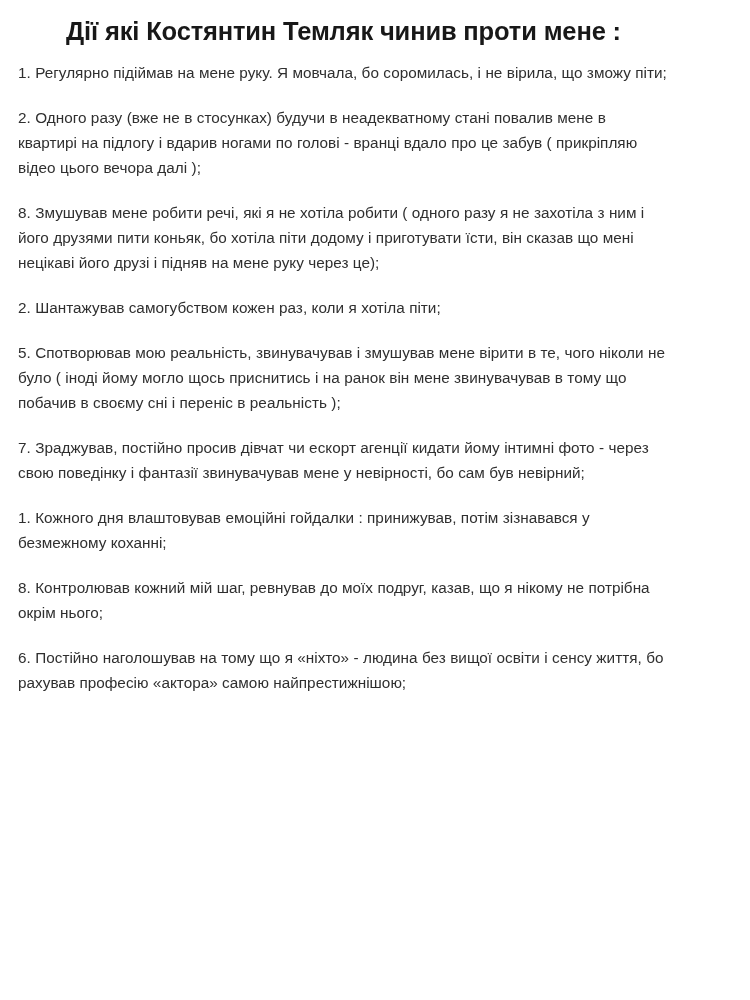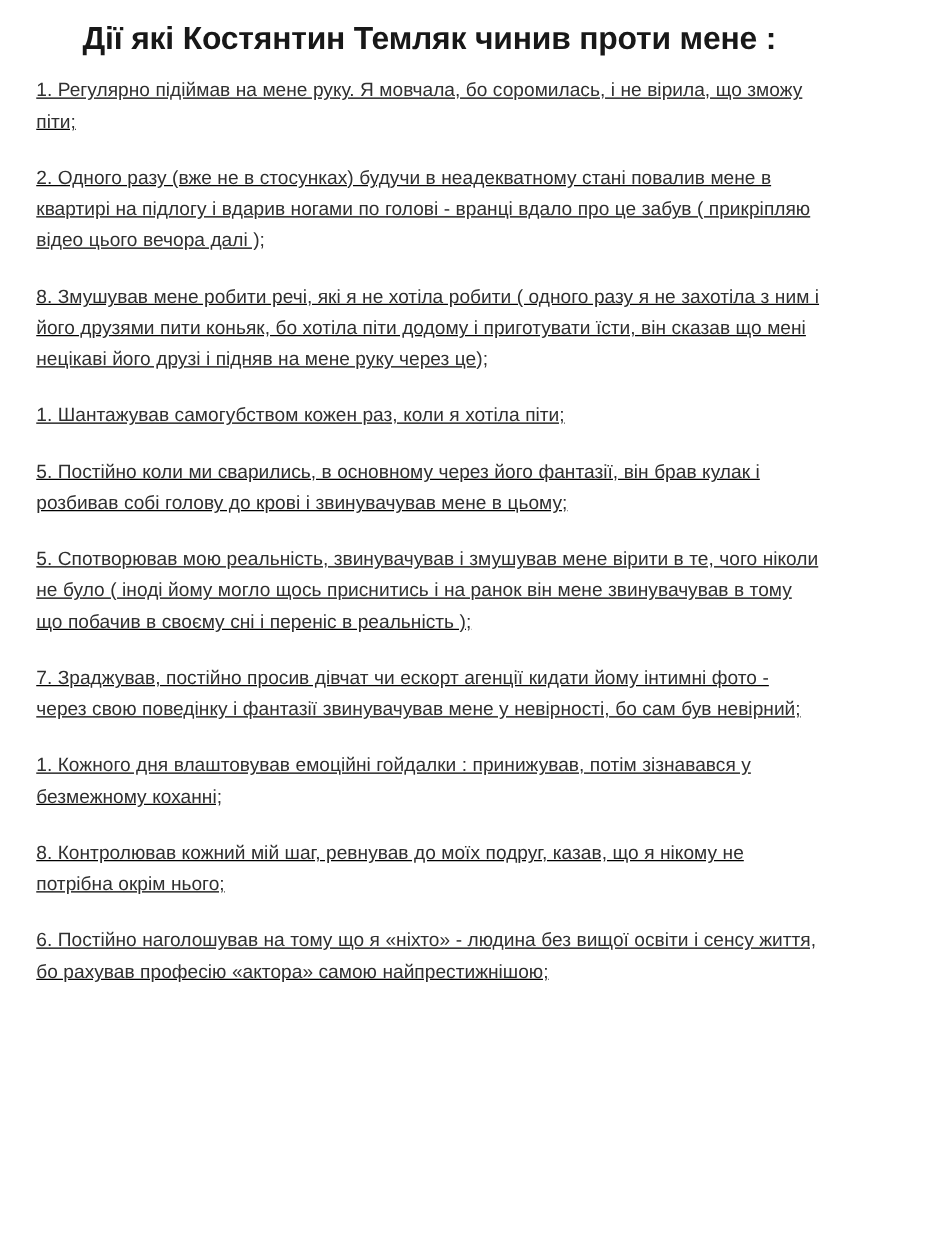--- a/index.html
+++ b/index.html
@@ -27,24 +27,23 @@
     font-family: "Liberation Sans", "DejaVu Sans", sans-serif;
     font-size: 25.5px;
     font-weight: 700;
     line-height: 1.18;
     letter-spacing: -0.15px;
     color: #181818;
     white-space: nowrap;
   }
 
   .items {
-    margin: 11px;
+    margin: 0;
     padding: 0;
     list-style: none;
-    text-decoration: underline;
   }
 
   .item {
     margin: 0 0 20px 0;
     padding: 0;
     font-size: 15.3px;
     line-height: 25px;
     color: #2f2f2f;
     text-align: left;
     letter-spacing: 0.02px;
@@ -60,22 +59,21 @@
 <body>
 
 <div class="page">
 
   <h1 class="doc-title">Дії які Костянтин Темляк чинив проти мене :</h1>
 
   <ol class="items">
     <li class="item">1. Регулярно підіймав на мене руку. Я мовчала, бо соромилась, і не вірила, що зможу піти;</li>
     <li class="item">2. Одного разу (вже не в стосунках) будучи в неадекватному стані повалив мене в квартирі на підлогу і вдарив ногами по голові - вранці вдало про це забув ( прикріпляю відео цього вечора далі );</li>
     <li class="item">8. Змушував мене робити речі, які я не хотіла робити ( одного разу я не захотіла з ним і його друзями пити коньяк, бо хотіла піти додому і приготувати їсти, він сказав що мені нецікаві його друзі і підняв на мене руку через це);</li>
-    <li class="item">1. Шантажував самогубством кожен раз, коли я хотіла піти;</li>
-    <li class="item">5. Постійно коли ми сварились, в основному через його фантазії, він брав кулак і розбивав собі голову до крові і звинувачував мене в цьому;</li>
+    <li class="item">2. Шантажував самогубством кожен раз, коли я хотіла піти;</li>
     <li class="item">5. Спотворював мою реальність, звинувачував і змушував мене вірити в те, чого ніколи не було ( іноді йому могло щось приснитись і на ранок він мене звинувачував в тому що побачив в своєму сні і переніс в реальність );</li>
     <li class="item">7. Зраджував, постійно просив дівчат чи ескорт агенції кидати йому інтимні фото - через свою поведінку і фантазії звинувачував мене у невірності, бо сам був невірний;</li>
     <li class="item">1. Кожного дня влаштовував емоційні гойдалки : принижував, потім зізнавався у безмежному коханні;</li>
     <li class="item">8. Контролював кожний мій шаг, ревнував до моїх подруг, казав, що я нікому не потрібна окрім нього;</li>
     <li class="item">6. Постійно наголошував на тому що я «ніхто» - людина без вищої освіти і сенсу життя, бо рахував професію «актора» самою найпрестижнішою;</li>
   </ol>
 
 </div>
 
 </body></html>

